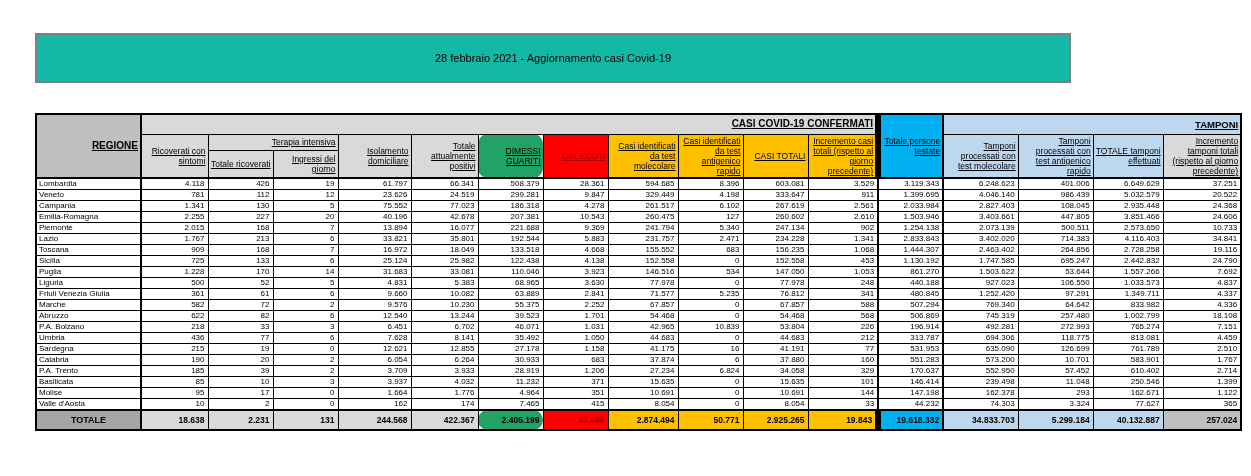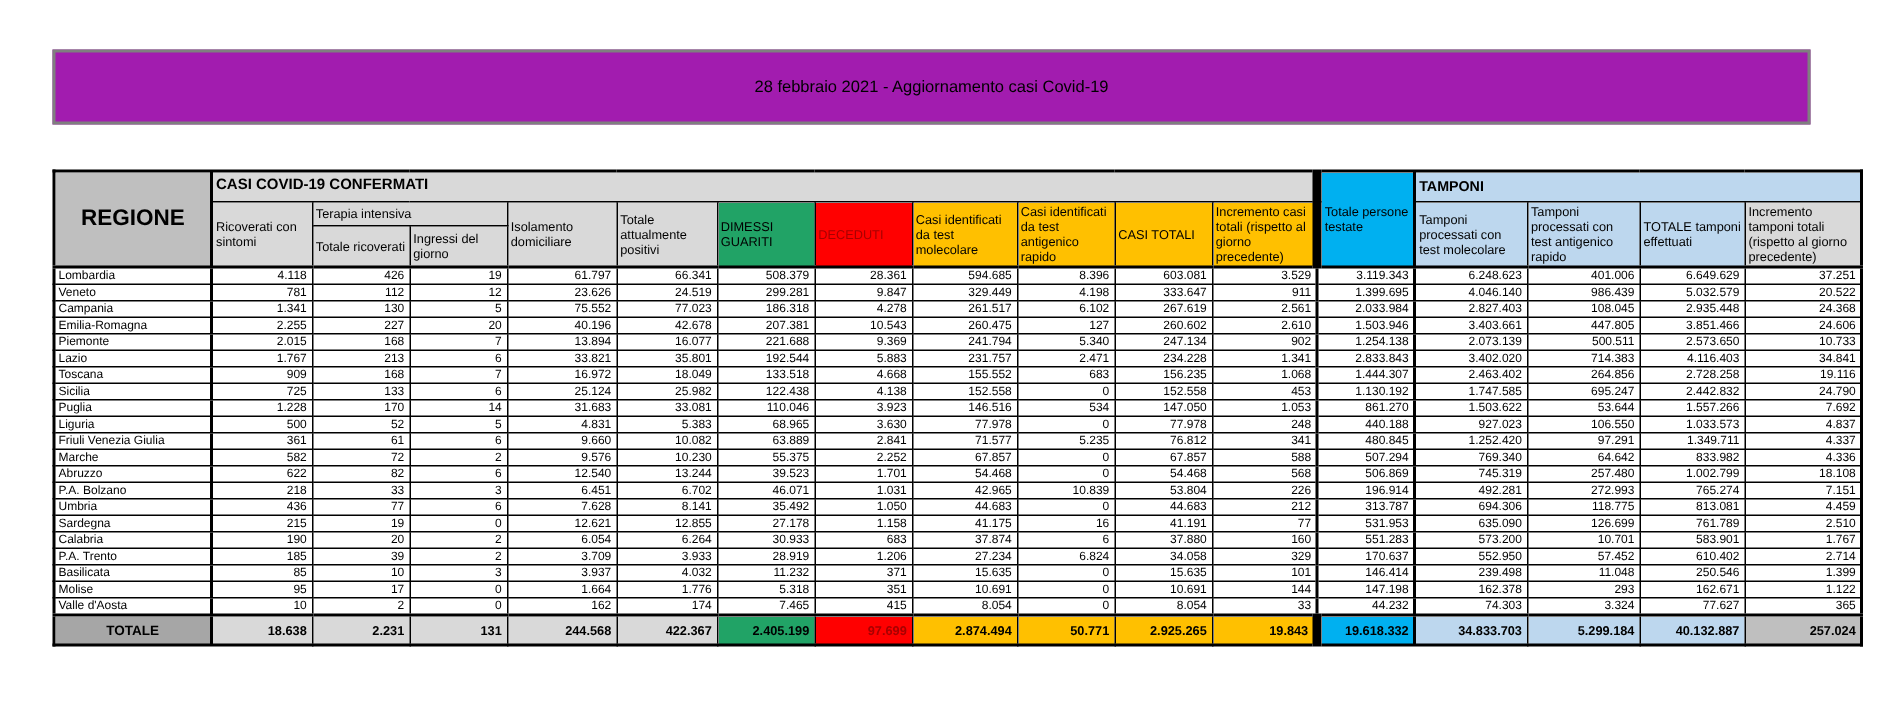--- a/index.html
+++ b/index.html
@@ -2,48 +2,48 @@
 <html style="--green: #21A366; --red: #FF0000; --red-text: #A80000; --yellow: #FFC000; --cyan: #00B0F0; --blue-light: #BDD7EE; --gray-light: #D9D9D9; --gray-mid: #BFBFBF; --gray-dark: #A6A6A6;"><head>
 <meta charset="utf-8">
 <style>
   * { box-sizing: border-box; }
   html, body { margin: 0; padding: 0; }
   body {
     width: 1251px; height: 476px; background: #ffffff; position: relative;
     font-family: "Liberation Sans", "DejaVu Sans", sans-serif; color: #000;
   }
   .title-box {
-    position: absolute; left: 35px; top: 33px; width: 1172px; height: 50px;
-    border: 2px solid #7f7f7f; background: #a21caf;
+    position: absolute; left: 35px; top: 33px; width: 1036px; height: 50px;
+    border: 2px solid #7f7f7f; background: #14b8a6;
     display: flex; flex-direction: column; justify-content: space-evenly;
     text-align: center;
   }
   .title-line { font-size: 11px; line-height: 1.1; }
 
   table.covid {
     position: absolute; left: 35px; top: 113px; width: 1205px;
     border-collapse: collapse; table-layout: fixed;
     border: 2px solid #000;
   }
   th, td { border: 1px solid #000; overflow: hidden; }
 
   thead th {
     background: var(--gray-light, #D9D9D9);
     font-weight: normal; font-size: 8.5px; line-height: 1.2;
-    padding: 1px 2px; text-align: left; vertical-align: middle;
+    padding: 1px 2px; text-align: right; vertical-align: middle; text-decoration: underline;
   }
   th.band  { font-weight: bold; font-size: 10px; height: 20px; }
   th.band-tamponi { background: var(--blue-light, #BDD7EE); font-weight: bold; font-size: 9.5px; }
   th.terapia-band { height: 16px; }
   th.regione {
-    background: var(--gray-mid, #BFBFBF); font-weight: bold; font-size: 15px;
+    background: var(--gray-mid, #BFBFBF); font-weight: bold; font-size: 10px;
     border-right: 2px solid #000;
     padding-left: 17px;
   }
-  th.green-bg, td.green-bg { background: var(--green, #21A366); }
+  th.green-bg, td.green-bg { background: var(--green, #21A366); border-radius: 10px; }
   th.red-bg,   td.red-bg   { background: var(--red, #FF0000); }
   th.red-bg   { color: var(--red-text, #A80000); }
   td.red-bg   { color: var(--red-text, #A80000); }
   th.yellow-bg, td.yellow-bg { background: var(--yellow, #FFC000); }
   th.cyan-bg, td.cyan-bg {
     background: var(--cyan, #00B0F0);
     border-left: 6px solid #000000; border-right: 2px solid #000;
   }
   th.blue-bg, td.blue-bg { background: var(--blue-light, #BDD7EE); }
 
@@ -484,21 +484,21 @@
         <td>250.546</td>
         <td>1.399</td>
       </tr>
       <tr>
         <td class="region">Molise</td>
         <td>95</td>
         <td>17</td>
         <td>0</td>
         <td>1.664</td>
         <td>1.776</td>
-        <td>5.318</td>
+        <td>4.964</td>
         <td>351</td>
         <td>10.691</td>
         <td>0</td>
         <td>10.691</td>
         <td>144</td>
         <td class="bcol">147.198</td>
         <td>162.378</td>
         <td>293</td>
         <td>162.671</td>
         <td>1.122</td>

